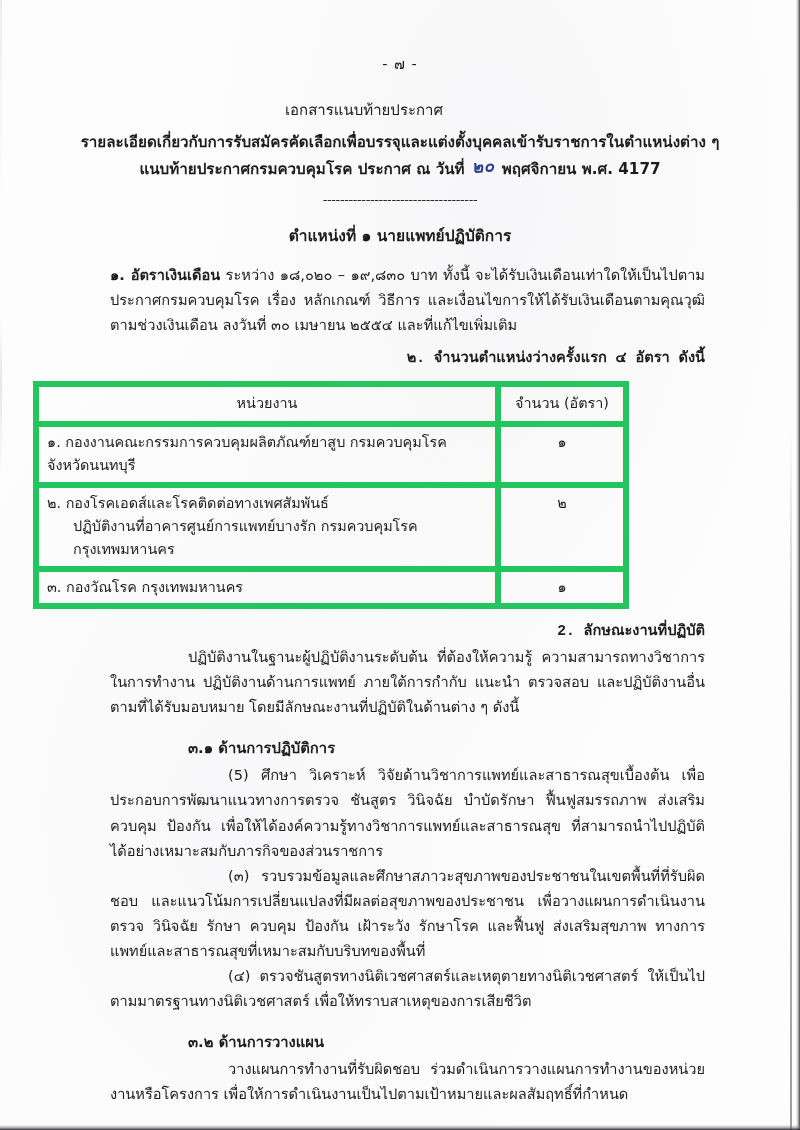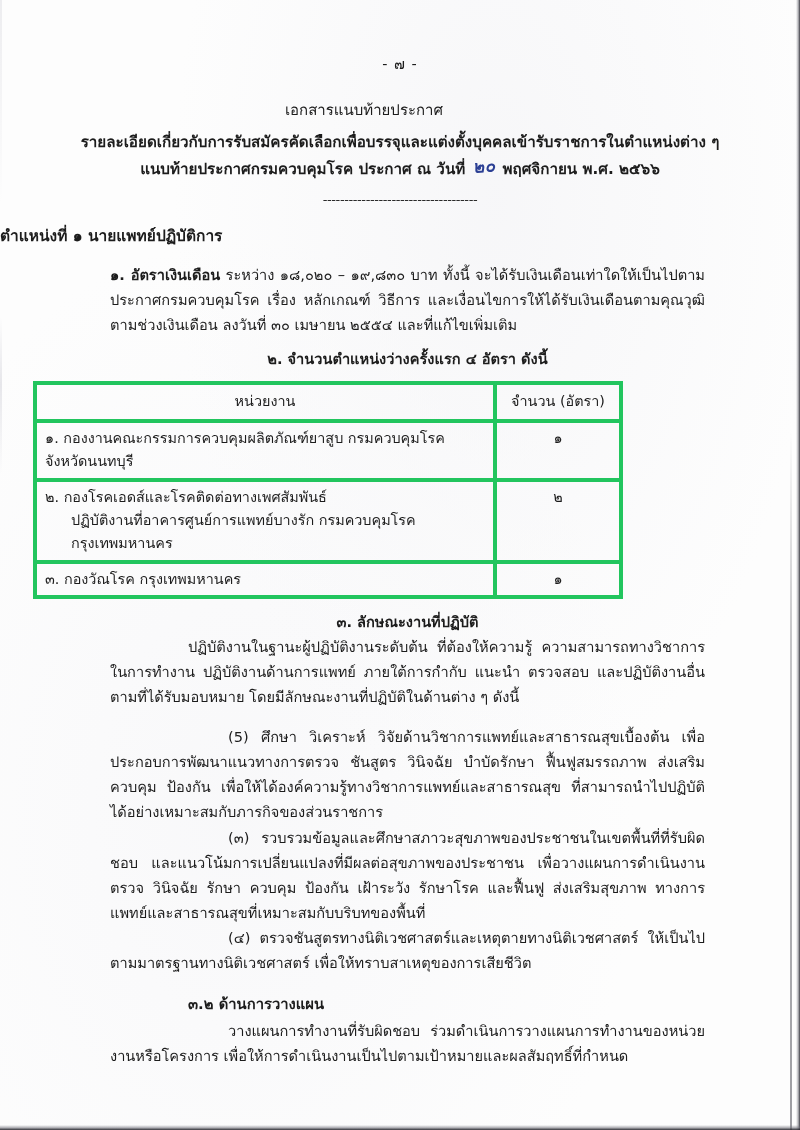--- a/index.html
+++ b/index.html
@@ -99,39 +99,39 @@
     transform: rotate(-5deg) translateY(-2px);
   }
   .divider {
     text-align: center;
     margin-top: 10px;
     font-size: 13px;
     letter-spacing: -0.4px;
     color: #2a2a2a;
   }
   .position-heading {
-    text-align: left;
+    text-align: center;
     font-size: 15.5px;
     font-weight: 700;
     margin-top: 16px;
   }
 
   .body-wrap {
     padding-left: 110px;
     padding-right: 95px;
     margin-top: 14px;
   }
   p.para {
     margin: 0;
     font-size: 14.6px;
     line-height: 1.72;
     text-align: justify;
     text-justify: inter-word;
   }
-  p.para.nojust { text-align: center; }
+  p.para.nojust { text-align: right; font-family: Liberation Mono, monospace; }
   .bold { font-weight: 700; }
   .indent-1 { text-indent: 78px; }
   .indent-2 { text-indent: 118px; }
   .heading-sub {
     font-size: 14.8px;
     font-weight: 700;
     margin: 0;
     padding-left: 78px;
     line-height: 1.9;
   }
@@ -143,21 +143,21 @@
     margin-top: 9px;
     padding-left: 33px;
     padding-right: 40px;
   }
   table.units {
     border-collapse: collapse;
     width: 546px;
     table-layout: fixed;
   }
   table.units th, table.units td {
-    border: 4px solid #22c55e;
+    border: 6px solid #22c55e;
     font-size: 14.4px;
     font-weight: 400;
     padding: 4px 8px;
     vertical-align: top;
     line-height: 1.62;
   }
   table.units th {
     text-align: center;
     font-weight: 400;
     padding: 5px 8px 6px;
@@ -180,21 +180,21 @@
   <div class="paper-tint"></div>
 
   <div class="content">
 
     <div class="page-number">- ๗ -</div>
 
     <div class="doc-label">เอกสารแนบท้ายประกาศ</div>
 
     <div class="title-block">
       <span class="title-line">รายละเอียดเกี่ยวกับการรับสมัครคัดเลือกเพื่อบรรจุและแต่งตั้งบุคคลเข้ารับราชการในตำแหน่งต่าง ๆ</span>
-      <span class="title-line"><span>แนบท้ายประกาศกรมควบคุมโรค  ประกาศ ณ วันที่</span> <span class="handwritten">๒๐</span> <span>พฤศจิกายน พ.ศ. ๒๕๖๖</span></span>
+      <span class="title-line"><span>แนบท้ายประกาศกรมควบคุมโรค  ประกาศ ณ วันที่</span> <span class="handwritten">๒๐</span> <span>พฤศจิกายน พ.ศ. 4177</span></span>
     </div>
 
     <div class="divider">------------------------------------</div>
 
     <div class="position-heading">ตำแหน่งที่ ๑ นายแพทย์ปฏิบัติการ</div>
 
     <div class="body-wrap">
 
       <p class="para"><span class="bold">๑. อัตราเงินเดือน</span><span> ระหว่าง ๑๘,๐๒๐ – ๑๙,๘๓๐ บาท ทั้งนี้ จะได้รับเงินเดือนเท่าใดให้เป็นไปตามประกาศกรมควบคุมโรค เรื่อง หลักเกณฑ์ วิธีการ และเงื่อนไขการให้ได้รับเงินเดือนตามคุณวุฒิตามช่วงเงินเดือน ลงวันที่ ๓๐ เมษายน ๒๕๕๔ และที่แก้ไขเพิ่มเติม</span></p>
 
@@ -223,25 +223,26 @@
           <tr>
             <td class="unit-cell">๓. กองวัณโรค กรุงเทพมหานคร</td>
             <td class="count">๑</td>
           </tr>
         </tbody>
       </table>
     </div>
 
     <div class="body-wrap" style="margin-top:10px;">
 
-      <p class="para nojust bold">๓. ลักษณะงานที่ปฏิบัติ</p>
+      <p class="para nojust bold">2. ลักษณะงานที่ปฏิบัติ</p>
       <p class="para indent-1">ปฏิบัติงานในฐานะผู้ปฏิบัติงานระดับต้น ที่ต้องให้ความรู้ ความสามารถทางวิชาการในการทำงาน ปฏิบัติงานด้านการแพทย์ ภายใต้การกำกับ แนะนำ ตรวจสอบ และปฏิบัติงานอื่นตามที่ได้รับมอบหมาย โดยมีลักษณะงานที่ปฏิบัติในด้านต่าง ๆ ดังนี้</p>
 
       <div class="gap-md"></div>
 
+      <p class="heading-sub">๓.๑ ด้านการปฏิบัติการ</p>
       <p class="para indent-2">(5) ศึกษา วิเคราะห์ วิจัยด้านวิชาการแพทย์และสาธารณสุขเบื้องต้น เพื่อประกอบการพัฒนาแนวทางการตรวจ ชันสูตร วินิจฉัย บำบัดรักษา ฟื้นฟูสมรรถภาพ ส่งเสริม ควบคุม ป้องกัน เพื่อให้ได้องค์ความรู้ทางวิชาการแพทย์และสาธารณสุข ที่สามารถนำไปปฏิบัติได้อย่างเหมาะสมกับภารกิจของส่วนราชการ</p>
       <p class="para indent-2">(๓) รวบรวมข้อมูลและศึกษาสภาวะสุขภาพของประชาชนในเขตพื้นที่ที่รับผิดชอบ และแนวโน้มการเปลี่ยนแปลงที่มีผลต่อสุขภาพของประชาชน เพื่อวางแผนการดำเนินงานตรวจ วินิจฉัย รักษา ควบคุม ป้องกัน เฝ้าระวัง รักษาโรค และฟื้นฟู ส่งเสริมสุขภาพ ทางการแพทย์และสาธารณสุขที่เหมาะสมกับบริบทของพื้นที่</p>
       <p class="para indent-2">(๔) ตรวจชันสูตรทางนิติเวชศาสตร์และเหตุตายทางนิติเวชศาสตร์ ให้เป็นไปตามมาตรฐานทางนิติเวชศาสตร์ เพื่อให้ทราบสาเหตุของการเสียชีวิต</p>
 
       <div class="gap-md"></div>
 
       <p class="heading-sub">๓.๒ ด้านการวางแผน</p>
       <p class="para indent-2">วางแผนการทำงานที่รับผิดชอบ ร่วมดำเนินการวางแผนการทำงานของหน่วยงานหรือโครงการ เพื่อให้การดำเนินงานเป็นไปตามเป้าหมายและผลสัมฤทธิ์ที่กำหนด</p>
 
     </div>

